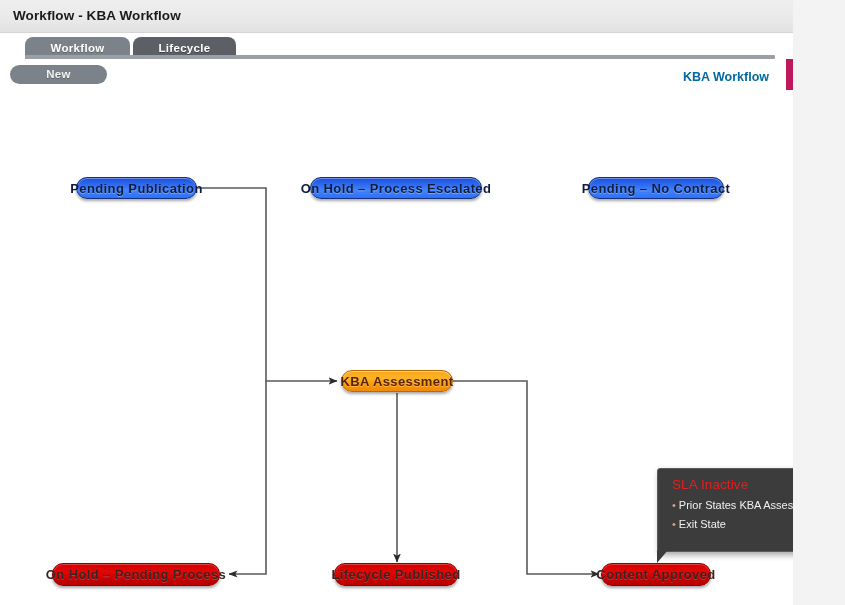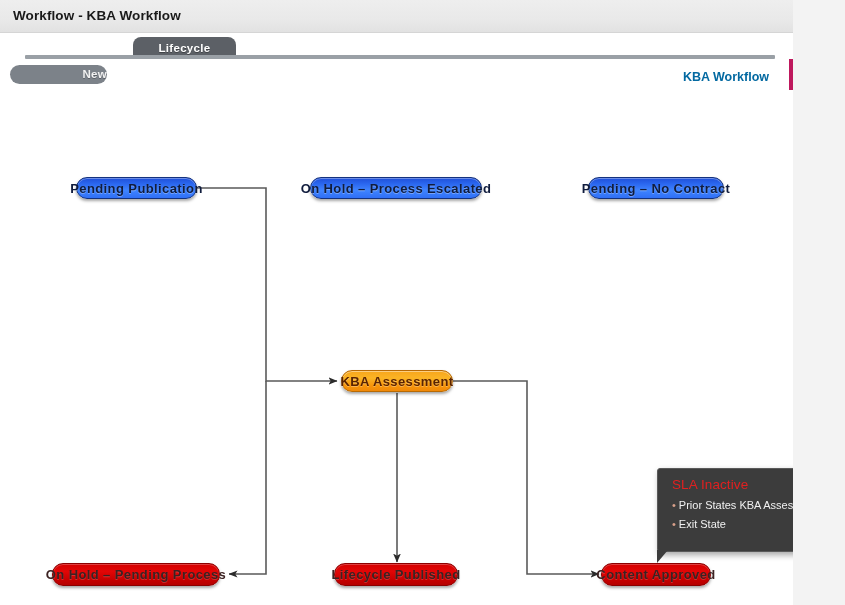--- a/index.html
+++ b/index.html
@@ -16,21 +16,21 @@
   }
 
   
   #app {
     position: absolute;
     left: 0; top: 0;
     width: 793px;
     height: 605px;
     background: #ffffff;
     box-sizing: border-box;
-    border-right: 4px solid #be185d;
+    border-right: 7px solid #be185d;
   }
   #outer-bg {
     position: absolute;
     left: 793px; top: 0;
     width: 52px; height: 605px;
     background: #f3f3f3;
   }
 
   
   #titlebar {
@@ -105,21 +105,21 @@
   #btn-new {
     position: absolute;
     left: 10px; top: 3px;
     width: 97px; height: 19px;
     border-radius: 10px;
     background: #7c8289;
     color: #f2f2f2;
     font-size: 11.5px;
     font-weight: bold;
     line-height: 19px;
-    text-align: right;
+    text-align: center;
     letter-spacing: .3px;
     cursor: pointer;
     text-shadow: 0 1px 0 rgba(0,0,0,.25);
   }
   #canvas-label {
     position: absolute;
     right: 24px;
     top: 8px;
     font-size: 12.5px;
     font-weight: bold;
@@ -226,20 +226,23 @@
 </head>
 <body>
 
 <div id="app">
 
   <div id="titlebar">
     <div class="title">Workflow - KBA Workflow</div>
   </div>
 
   <div id="tabstrip">
+    <div id="tab-workflow" class="tab inactive">
+      <span>Workflow</span>
+    </div>
     <div id="tab-lifecycle" class="tab active">
       <span>Lifecycle</span>
     </div>
   </div>
   <div id="tab-underline"></div>
 
   <div id="toolbar">
     <div id="btn-new">New</div>
     <div id="canvas-label">KBA Workflow</div>
   </div>

